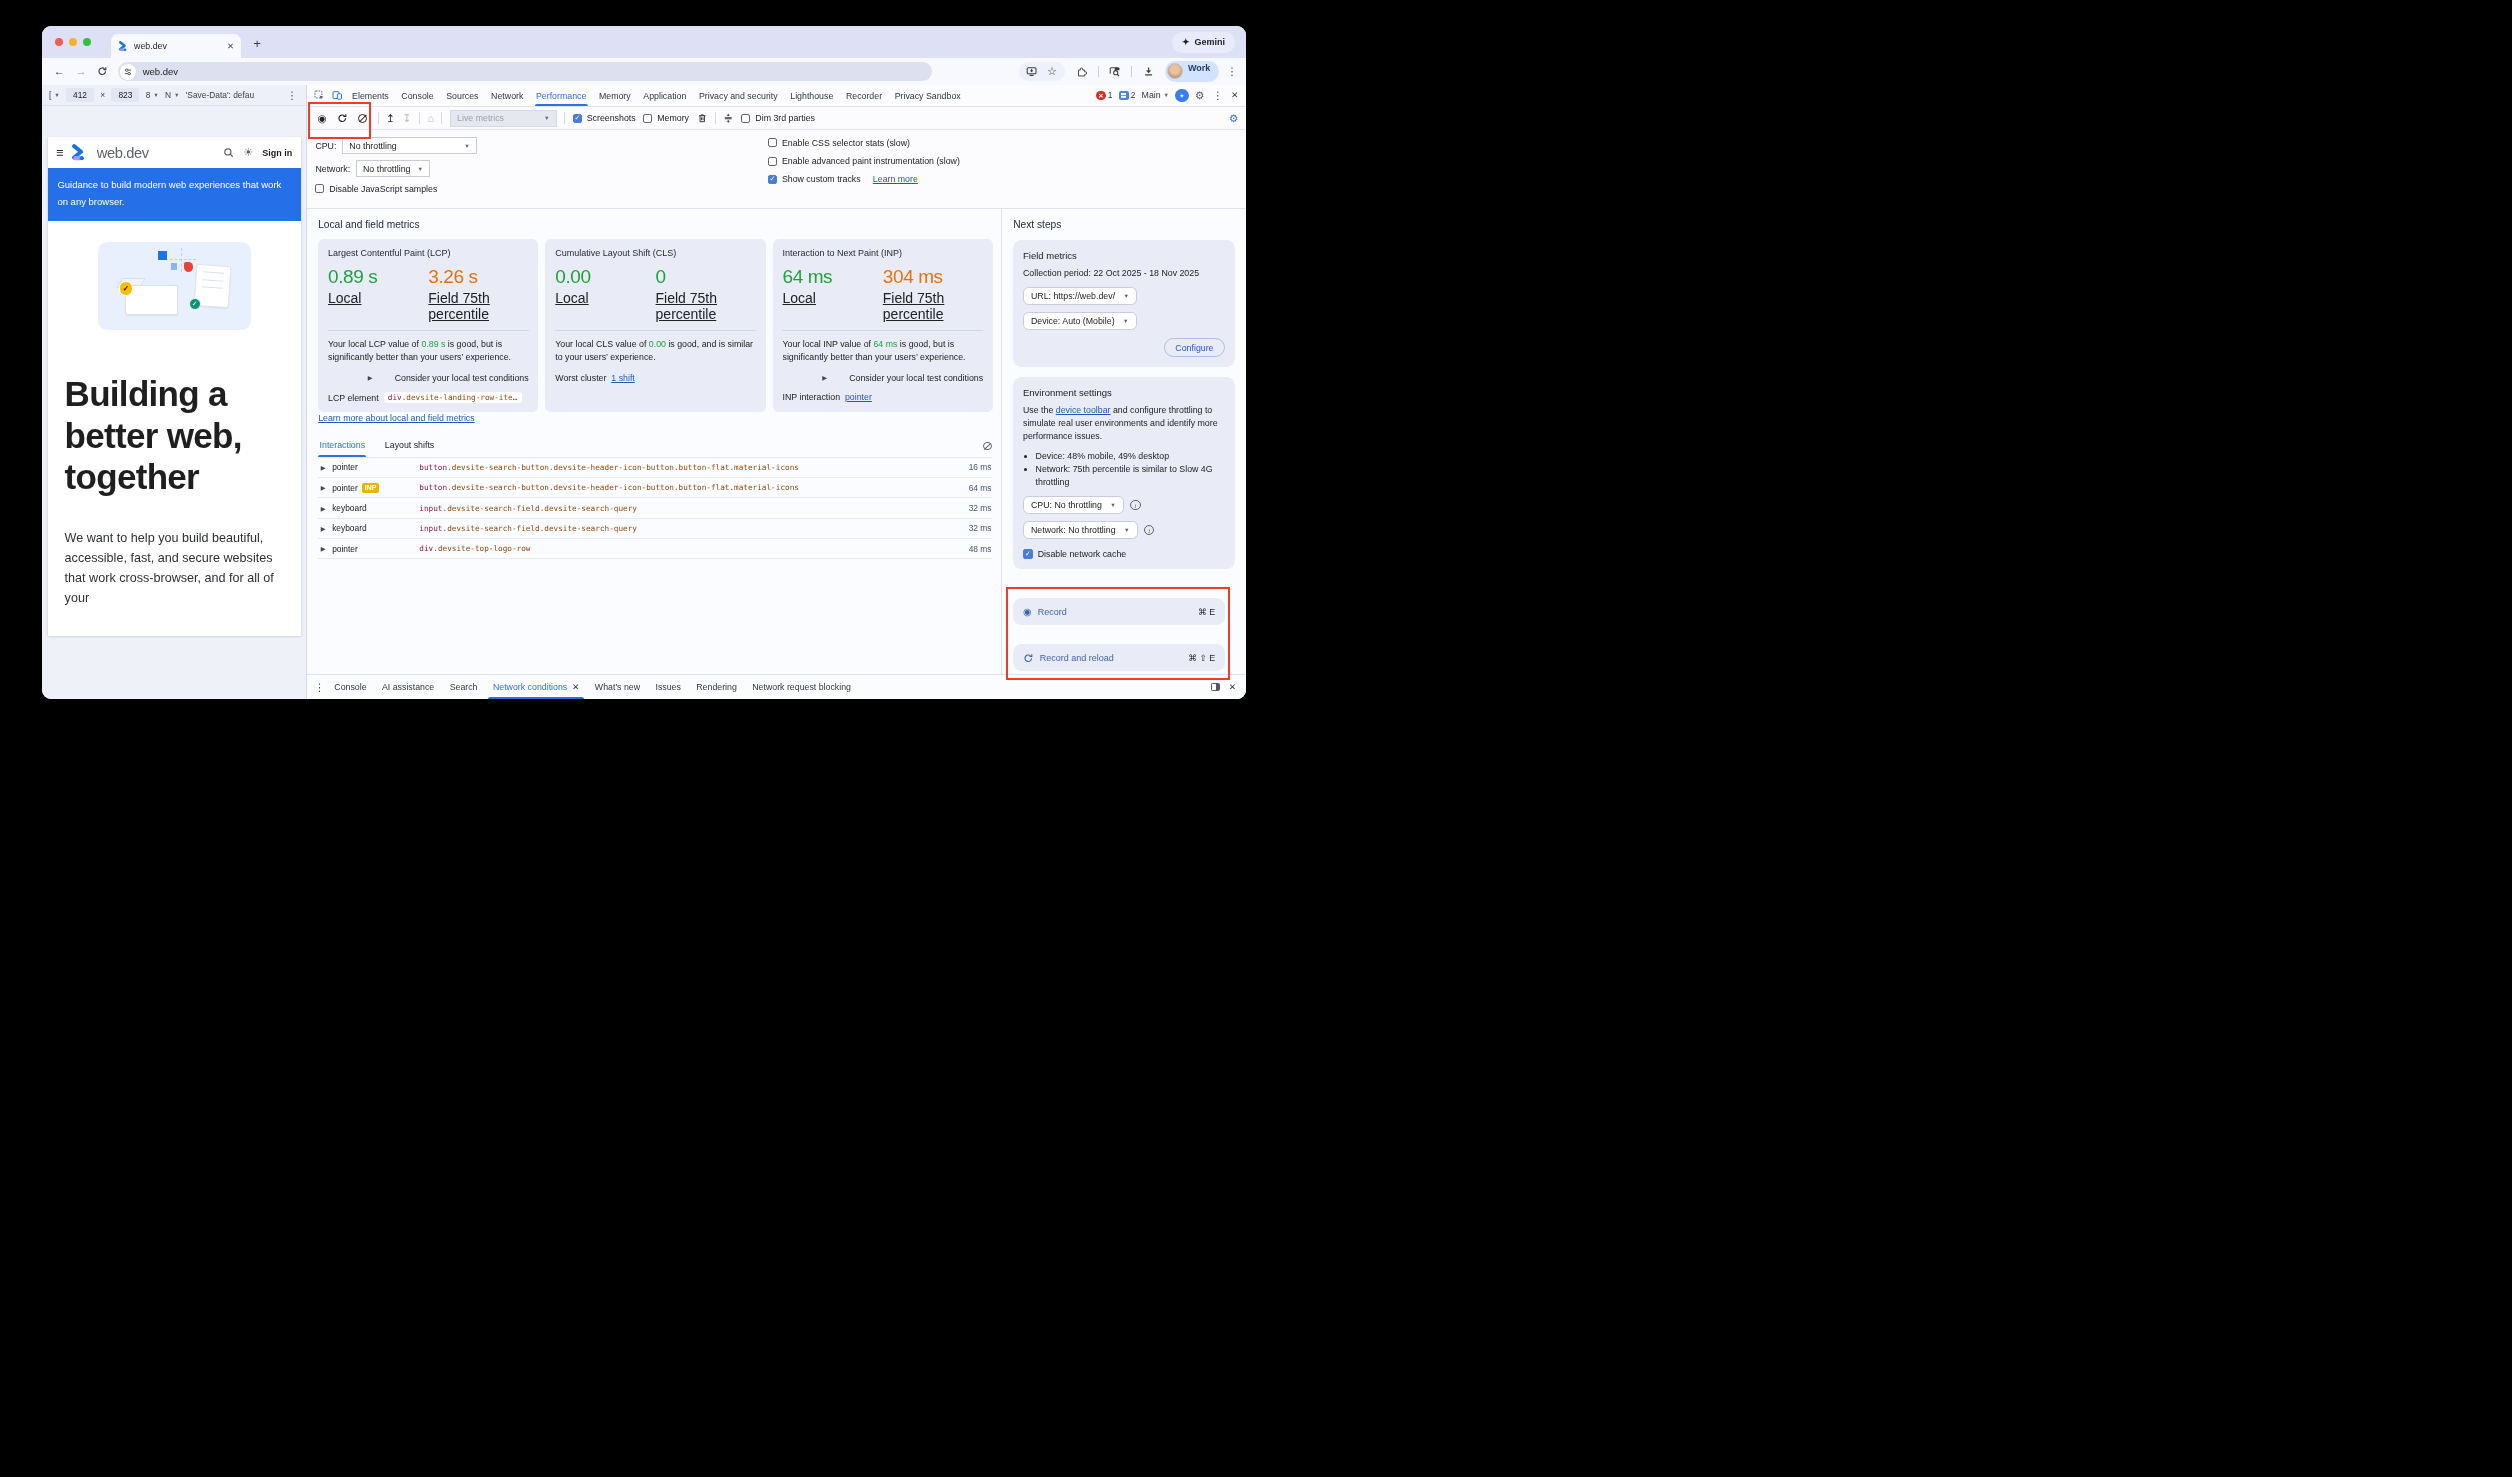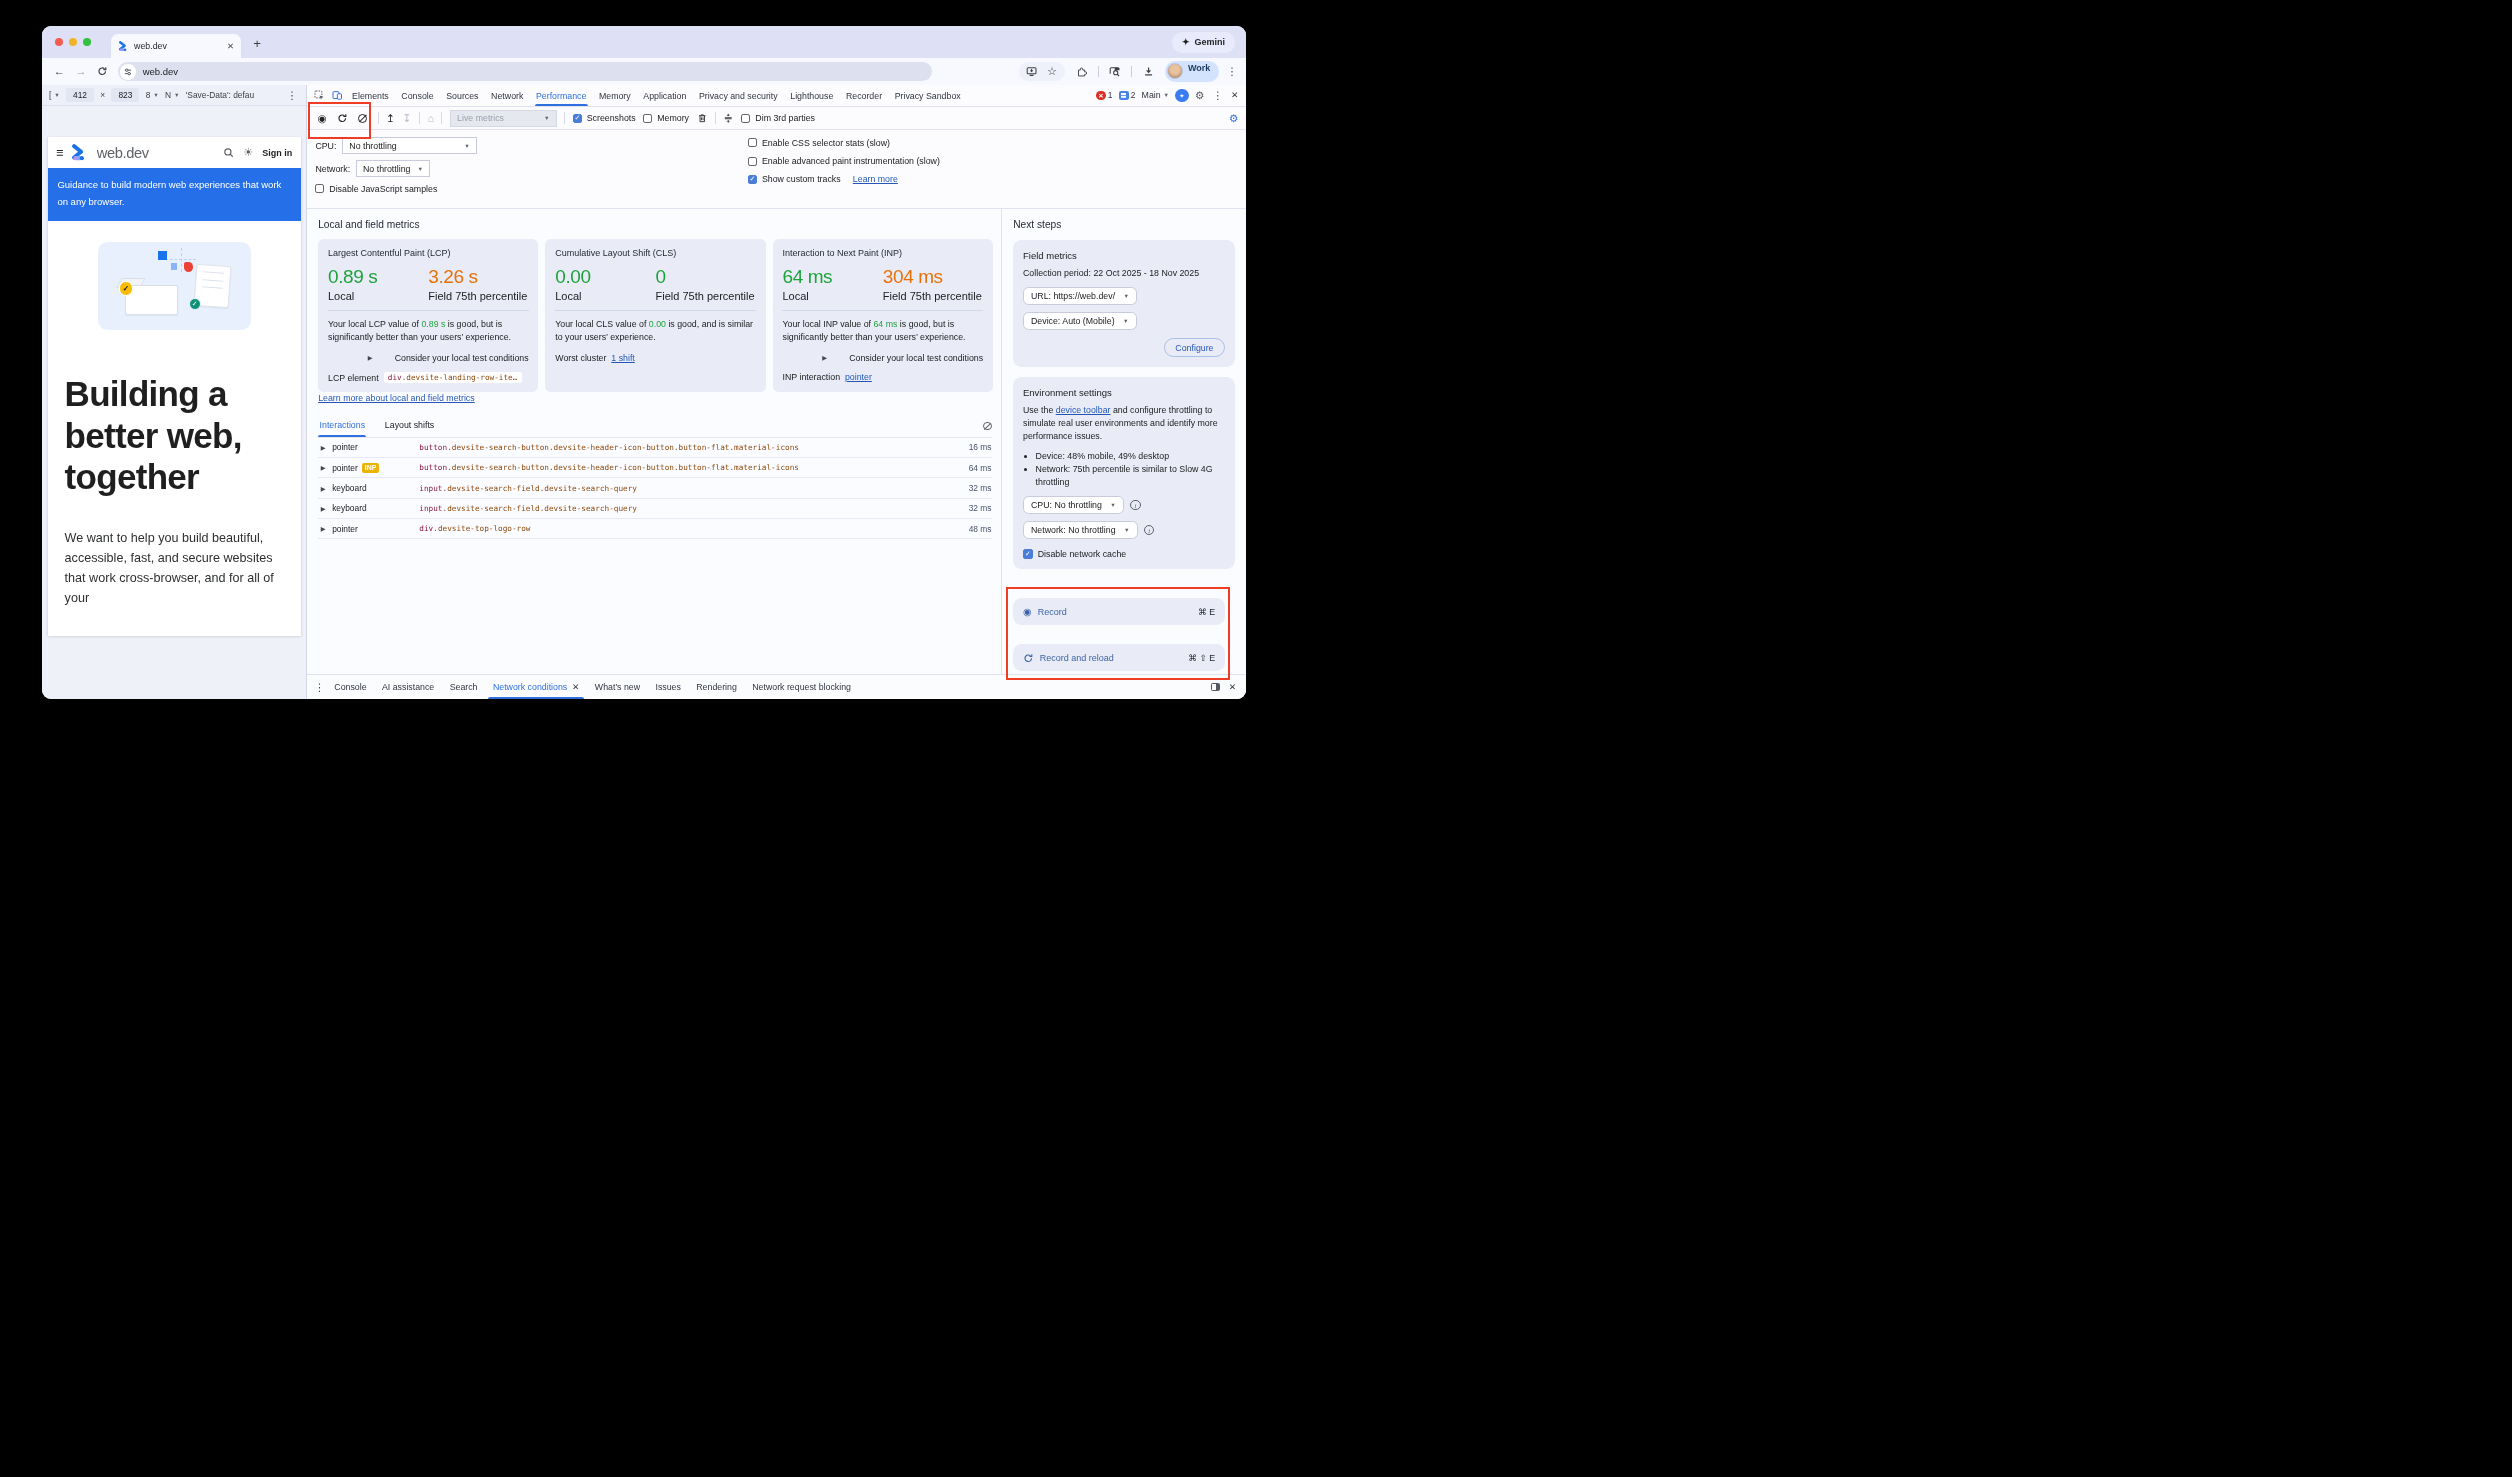--- a/index.html
+++ b/index.html
@@ -98,35 +98,35 @@
   .select.disabled{background:#e6e8f0;color:#9aa0ad;border-color:#d6d9e4;width:107px;justify-content:space-between;}
   .chk{display:flex;align-items:center;gap:4.9px;white-space:nowrap;}
   .box{width:9px;height:9px;border:1.1px solid #5f6368;border-radius:2.1px;background:#fff;flex:0 0 9px;}
   .box.on{background:#4a7dd6;border-color:#4a7dd6;color:#fff;display:flex;align-items:center;justify-content:center;font-size:7px;}
   .gear-right{margin-left:auto;color:#2f6fde;font-size:10.5px;}
 
   .perf-settings{position:relative;padding:7px 8.4px 8.4px;border-bottom:0.7px solid #e0e3ef;font-size:8.8px;flex:0 0 auto;}
   .ps-row{display:flex;align-items:center;gap:5.6px;margin-bottom:6.3px;}
   .ps-row:last-child{margin-bottom:0;}
   .sel-cpu{width:135px;justify-content:space-between;}
-  .ps-rightcol{position:absolute;left:441px;top:7.7px;display:flex;flex-direction:column;gap:8.4px;}
+  .ps-rightcol{position:absolute;left:461px;top:7.7px;display:flex;flex-direction:column;gap:8.4px;}
   .lnk{color:#2457b5;text-decoration:underline;}
 
   .perf-main{flex:1;display:flex;min-height:0;background:#fbfcff;}
   .metrics{flex:1;min-width:0;padding:9.8px 0 0 11.2px;}
   .m-head{font-size:10.2px;font-weight:500;color:#1f2430;}
   .cards{display:flex;gap:7px;margin:9px 8.4px 0 0;}
   .card{flex:1;max-width:223px;background:#e9ecf6;border-radius:5.6px;padding:9px 9.8px;}
   .c-title{font-size:9px;font-weight:500;color:#1f2430;}
   .c-values{display:flex;margin-top:7.7px;}
   .c-col{flex:1;}
   .c-val{font-size:19px;letter-spacing:-0.4px;}
   .green{color:#1ea33c;}
   .orange{color:#e8710a;}
-  .c-lab{font-size:11px;margin-top:2.1px;color:#202124;}
+  .c-lab{font-size:14px;margin-top:2.1px;color:#202124;text-decoration:underline;}
   .c-div{height:0.7px;background:#d2d8ea;margin:8.4px 0 7px;}
   .c-desc{font-size:8.8px;line-height:1.5;color:#202124;}
   .c-consider{display:flex;align-items:center;gap:22px;margin-top:8.4px;font-size:8.8px;justify-content:flex-end;}
   .tri{font-size:6.3px;color:#44474f;}
   .c-extra{margin-top:9px;font-size:8.8px;display:flex;align-items:center;gap:4.9px;min-width:0;}
   .chip{background:#fff;border-radius:2.8px;padding:1.4px 4.2px;font-family:"DejaVu Sans Mono",monospace;font-size:7.7px;white-space:nowrap;overflow:hidden;flex:0 1 auto;min-width:0;}
   .tag{color:#8c1c3c;}
   .cls{color:#8f4a0f;}
   .learn{margin-top:1px;font-size:8.8px;}
   .itabs{display:flex;align-items:center;gap:17px;margin:17px 9.8px 0 0;border-bottom:0.7px solid #e4e8f5;position:relative;}

